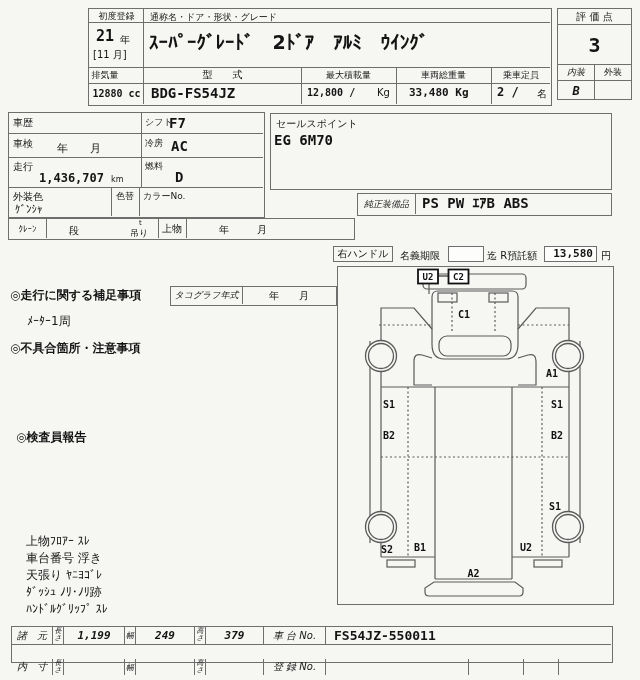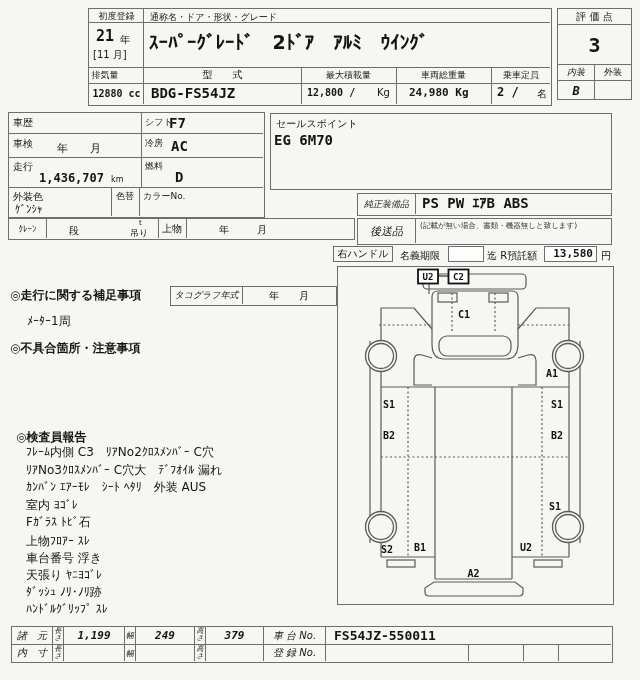--- a/index.html
+++ b/index.html
@@ -44,21 +44,21 @@
     <div class="abs ctr val" style="left:0;top:74px;width:55px;height:21px;font-size:10px;">12880 cc</div>
 
     <div class="abs ctr" style="left:55px;top:58px;width:157px;height:16px;font-size:10px;">型　　式</div>
     <div class="abs val" style="left:62px;top:76px;font-size:14px;">BDG-FS54JZ</div>
 
     <div class="abs ctr lbl" style="left:212px;top:58px;width:95px;height:16px;">最大積載量</div>
     <div class="abs val" style="left:218px;top:78px;font-size:10px;">12,800 /</div>
     <div class="abs" style="left:288px;top:78px;font-size:10px;">Kg</div>
 
     <div class="abs ctr lbl" style="left:307px;top:58px;width:95px;height:16px;">車両総重量</div>
-    <div class="abs val" style="left:320px;top:77px;font-size:11px;">24,980 Kg</div>
+    <div class="abs val" style="left:320px;top:77px;font-size:11px;">33,480 Kg</div>
 
     <div class="abs ctr lbl" style="left:402px;top:58px;width:60px;height:16px;">乗車定員</div>
     <div class="abs val" style="left:408px;top:76px;font-size:12px;">2 /</div>
     <div class="abs" style="left:448px;top:78px;font-size:10px;">名</div>
   </div>
 
   <div class="box" style="left:557px;top:8px;width:75px;height:92px;">
     <div class="ctr bB" style="height:15px;font-size:10px;">評 価 点</div>
     <div class="ctr val bB" style="height:39px;font-size:20px;">3</div>
     <div style="display:flex;height:15px;border-bottom:1.2px solid #6e6e6e;">
@@ -116,48 +116,37 @@
   <div class="box" style="left:270px;top:113px;width:342px;height:77px;">
     <div class="abs lbl" style="left:5px;top:3px;font-size:10px;">セールスポイント</div>
     <div class="abs val" style="left:3px;top:18px;font-size:14px;">EG 6M70</div>
   </div>
 
   <div class="box" style="left:357px;top:193px;width:255px;height:23px;">
     <div class="ctr bR abs lbl" style="left:0;top:0;width:58px;height:20px;">純正装備品</div>
     <div class="abs val" style="left:64px;top:1px;font-size:14px;white-space:nowrap;">PS PW ｴｱB ABS</div>
   </div>
 
-  <div class="box" style="left:357px;top:218px;width:255px;height:27px;">
-    <div class="ctr bR abs" style="left:0;top:0;width:58px;height:24px;font-size:11px;">後送品</div>
-    <div class="abs" style="left:62px;top:2px;font-size:7.5px;color:#333;">(記載が無い場合、書類・機器無しと致します)</div>
-  </div>
 
   <div class="box ctr" style="left:333px;top:246px;width:60px;height:16px;font-size:10px;">右ハンドル</div>
   <div class="abs" style="left:400px;top:249px;font-size:10px;">名義期限</div>
   <div class="box" style="left:448px;top:246px;width:36px;height:16px;background:#fdfdfb;"></div>
   <div class="abs" style="left:487px;top:249px;font-size:10px;white-space:nowrap;">迄 R預託額</div>
   <div class="box val" style="left:544px;top:246px;width:53px;height:16px;font-size:11px;text-align:right;padding-right:3px;line-height:13px;background:#fdfdfb;">13,580</div>
   <div class="abs" style="left:601px;top:249px;font-size:10px;">円</div>
 
   <div class="abs" style="left:10px;top:287px;font-size:12px;font-weight:600;">◎走行に関する補足事項</div>
   <div class="box" style="left:170px;top:286px;width:167px;height:20px;">
     <div class="ctr bR abs" style="left:0;top:0;width:72px;height:17px;font-size:9px;">タコグラフ年式</div>
     <div class="ctr abs" style="left:72px;top:0;width:92px;height:17px;font-size:10px;">年　　月</div>
   </div>
   <div class="abs" style="left:27px;top:313px;font-size:12px;">ﾒｰﾀｰ1周</div>
   <div class="abs" style="left:10px;top:340px;font-size:12px;font-weight:600;">◎不具合箇所・注意事項</div>
 
   <div class="abs" style="left:16px;top:429px;font-size:12px;font-weight:600;">◎検査員報告</div>
-  <div class="abs" style="left:26px;top:444px;font-size:12px;line-height:17.5px;white-space:nowrap;">
-    <div>ﾌﾚｰﾑ内側 C3　ﾘｱNo2ｸﾛｽﾒﾝﾊﾞｰ C穴</div>
-    <div>ﾘｱNo3ｸﾛｽﾒﾝﾊﾞｰ C穴大　ﾃﾞﾌｵｲﾙ 漏れ</div>
-    <div>ｶﾝﾊﾞﾝ ｴｱｰﾓﾚ　ｼｰﾄ ﾍﾀﾘ　外装 AUS</div>
-    <div>室内 ﾖｺﾞﾚ</div>
-    <div>Fｶﾞﾗｽ ﾄﾋﾞ石</div>
-  </div>
   <div class="abs" style="left:26px;top:533px;font-size:12px;line-height:17px;white-space:nowrap;">
     <div>上物ﾌﾛｱｰ ｽﾚ</div>
     <div>車台番号 浮き</div>
     <div>天張り ﾔﾆﾖｺﾞﾚ</div>
     <div>ﾀﾞｯｼｭ ﾉﾘ･ﾉﾘ跡</div>
     <div>ﾊﾝﾄﾞﾙｸﾞﾘｯﾌﾟ ｽﾚ</div>
   </div>
 
   <div class="box" style="left:337px;top:266px;width:277px;height:339px;">
     <svg width="274" height="336" viewBox="0 0 274 336">
@@ -234,21 +223,21 @@
       <div class="abs ctr bR val" style="left:52px;top:0;width:61px;height:17px;font-size:11px;">1,199</div>
       <div class="abs ctr bR" style="left:113px;top:0;width:11px;height:17px;font-size:8px;">幅</div>
       <div class="abs ctr bR val" style="left:124px;top:0;width:59px;height:17px;font-size:11px;">249</div>
       <div class="abs bR" style="left:183px;top:0;width:11px;height:17px;">
           <span class="stack" style="display:block;margin-top:1px;">高さ</span>
         </div>
       <div class="abs ctr bR val" style="left:194px;top:0;width:58px;height:17px;font-size:11px;">379</div>
       <div class="abs ctr bR" style="left:252px;top:0;width:62px;height:17px;font-size:10px;">車 台 No.</div>
       <div class="abs val" style="left:322px;top:1px;font-size:13px;">FS54JZ-550011</div>
     </div>
-    <div class="abs" style="left:0;top:18px;width:599px;height:16px;">
+    <div class="abs" style="left:0;top:32px;width:599px;height:16px;">
       <div class="abs ctr bR" style="left:0;top:0;width:41px;height:16px;font-size:10px;">内　寸</div>
       <div class="abs bR" style="left:41px;top:0;width:11px;height:16px;">
           <span class="stack" style="display:block;margin-top:1px;">長さ</span>
         </div>
       <div class="abs bR" style="left:52px;top:0;width:61px;height:16px;"></div>
       <div class="abs ctr bR" style="left:113px;top:0;width:11px;height:16px;font-size:8px;">幅</div>
       <div class="abs bR" style="left:124px;top:0;width:59px;height:16px;"></div>
       <div class="abs bR" style="left:183px;top:0;width:11px;height:16px;">
           <span class="stack" style="display:block;margin-top:1px;">高さ</span>
         </div>

